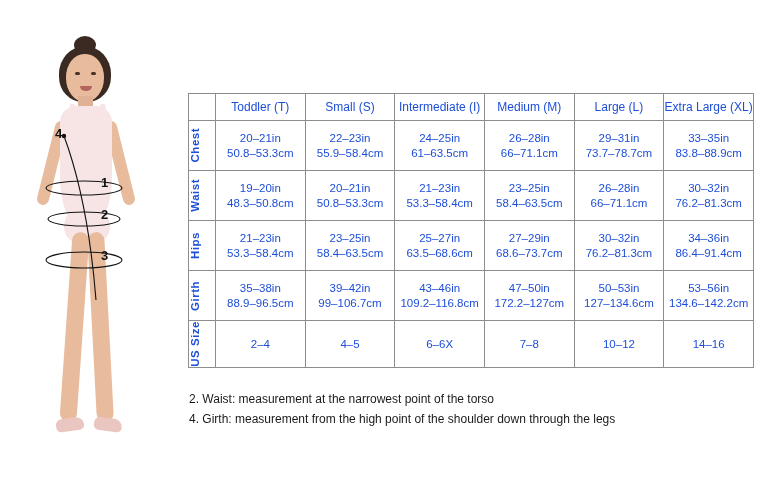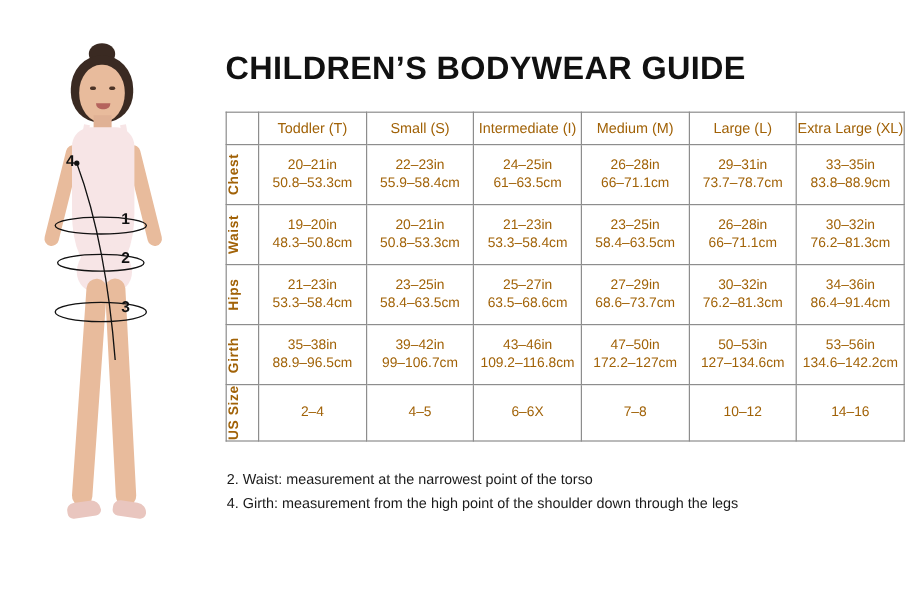--- a/index.html
+++ b/index.html
@@ -198,21 +198,21 @@
     width: 566px;
     border-collapse: collapse;
     table-layout: fixed;
   }
   table.size-table th,
   table.size-table td {
     border: 1px solid #8d8d8d;
     text-align: center;
     vertical-align: middle;
     font-size: 11.5px;
-    color: #a16207;
+    color: #1d4ed8;
     padding: 0;
   }
   table.size-table thead th {
     height: 26px;
     font-weight: 400;
     font-size: 12px;
     background: #ffffff;
   }
   th.corner {
     border-top: none;
@@ -294,21 +294,20 @@
     </svg>
 
     <span class="meas-num n1">1</span>
     <span class="meas-num n2">2</span>
     <span class="meas-num n3">3</span>
     <span class="meas-num n4">4</span>
   </div>
 
   <div class="content">
 
-    <div class="title">CHILDREN’S BODYWEAR GUIDE</div>
 
     <table class="size-table">
       <thead>
         <tr>
           <th class="corner"></th>
           <th>Toddler (T)</th>
           <th>Small (S)</th>
           <th>Intermediate (I)</th>
           <th>Medium (M)</th>
           <th>Large (L)</th>

